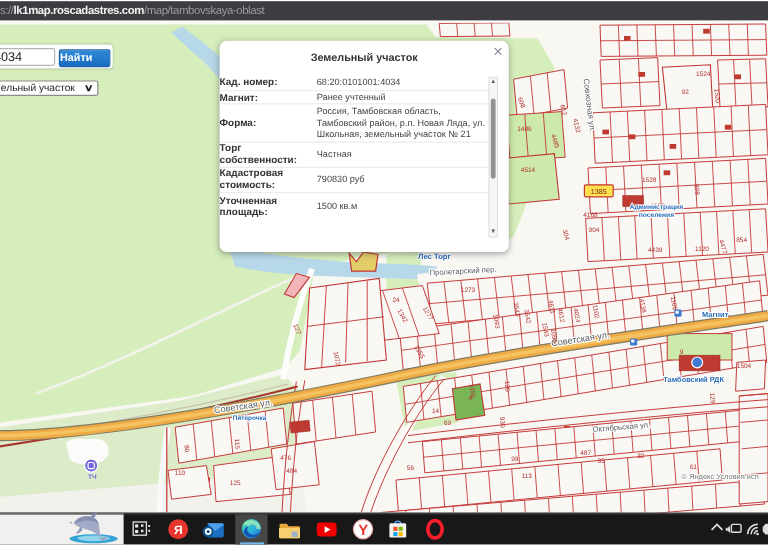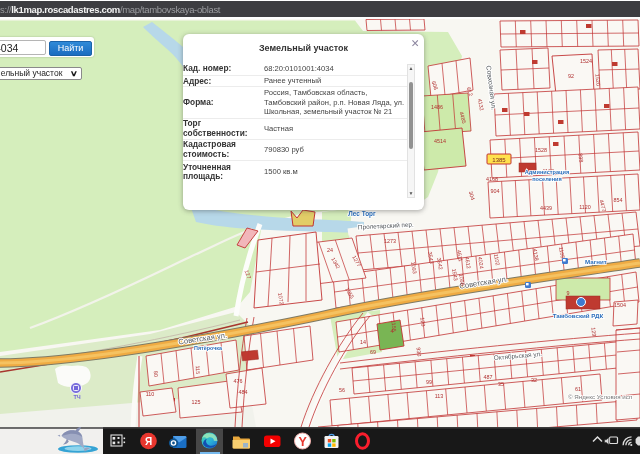--- a/index.html
+++ b/index.html
@@ -1,21 +1,21 @@
 <!DOCTYPE html>
 <html><head><meta charset="utf-8"><style>
 *{margin:0;padding:0;box-sizing:border-box}
 body{width:640px;height:454px;overflow:hidden;font-family:"Liberation Sans",sans-serif;position:relative;background:#fff}
 #urlbar{position:absolute;left:0;top:1px;width:640px;height:17px;background:#3d3d41;color:#9b9ca0;font-size:9.5px;letter-spacing:-0.35px;line-height:17px;white-space:nowrap}
 #urlbar b{color:#f2f2f2;font-weight:bold}
 #map{position:absolute;left:0;top:19px;width:640px;height:408px}
 #gapline{position:absolute;left:0;top:17px;width:640px;height:2px;background:#fdfdfd}
 #searchbox{position:absolute;left:-12px;top:37px;width:106px;height:20px;background:#fff;border-radius:3px;box-shadow:0 0 2px rgba(0,0,0,0.25)}
 #searchinput{position:absolute;left:-9px;top:40px;width:55px;height:14.5px;background:#fff;border:1px solid #b5b5b5;border-radius:2px;font-size:10.5px;color:#222;line-height:14px;padding-left:3px}
-#searchbtn{position:absolute;left:49px;top:41px;width:43px;height:14.5px;background:linear-gradient(180deg,#2f8ad8,#1a6cc0);border:1px solid #1a62a8;border-radius:2px;color:#fff;font-size:9px;font-weight:normal;text-align:center;line-height:13.5px}
+#searchbtn{position:absolute;left:49px;top:41px;width:43px;height:14.5px;background:linear-gradient(180deg,#2f8ad8,#1a6cc0);border:1px solid #1a62a8;border-radius:2px;color:#fff;font-size:9px;font-weight:bold;text-align:left;line-height:13.5px}
 #seldiv{position:absolute;left:-19px;top:67px;width:101px;height:12.5px;background:#fff;border:1px solid #8a8a8a;border-radius:2px;font-size:8.5px;color:#222;line-height:11.5px;padding-left:3px;white-space:nowrap;overflow:hidden}
 #seldiv .chev{position:absolute;right:4px;top:0px;font-size:8px;color:#1a1a1a;font-weight:bold;transform:scaleX(1.4)}
 #popup{position:absolute;left:183px;top:34px;width:241px;height:176px;background:#fff;border-radius:6px;box-shadow:0 1px 5px rgba(60,60,60,0.45)}
 #popup .title{position:absolute;left:0;top:9px;width:100%;text-align:center;font-size:9px;font-weight:bold;color:#333}
 #popup .x{position:absolute;right:4.5px;top:3px;font-size:10.5px;color:#8d87a0}
 #rows{position:absolute;left:0;top:28.5px;width:224px}
 .row{display:flex;align-items:center;border-bottom:1px solid #ececec;padding:0}
 .row .l{width:80px;font-weight:bold;color:#333;font-size:8.3px;line-height:9.3px}
 .row .v{flex:1;color:#444;font-size:7.6px;line-height:9.6px;padding-left:1px}
 #sb{position:absolute;right:9px;top:30px;width:8px;height:134px;background:#f6f6f6;border:1px solid #e2e2e2}
@@ -219,21 +219,21 @@
 <div id="seldiv">Земельный участок<span class="chev">∨</span></div>
 <div id="popup">
  <div class="title">Земельный участок</div>
  <div class="x">✕</div>
  <div id="rows">
   <div class="row" style="height:13.8px">
         <div class="l">Кад. номер:</div>
         <div class="v">68:20:0101001:4034</div>
       </div>
   <div class="row" style="height:10.9px">
-        <div class="l">Адрес:</div>
+        <div class="l">Магнит:</div>
         <div class="v">Ранее учтенный</div>
       </div>
   <div class="row" style="height:31.5px">
         <div class="l">Форма:</div>
         <div class="v">Россия, Тамбовская область,<br>Тамбовский район, р.п. Новая Ляда, ул.<br>Школьная, земельный участок № 21</div>
       </div>
   <div class="row" style="height:20.9px">
         <div class="l">Торг собственности:</div>
         <div class="v">Частная</div>
       </div>

